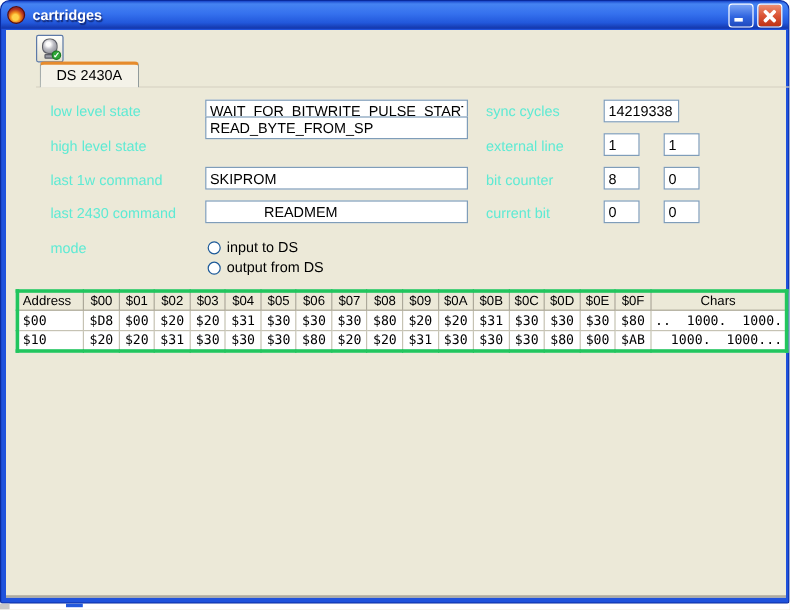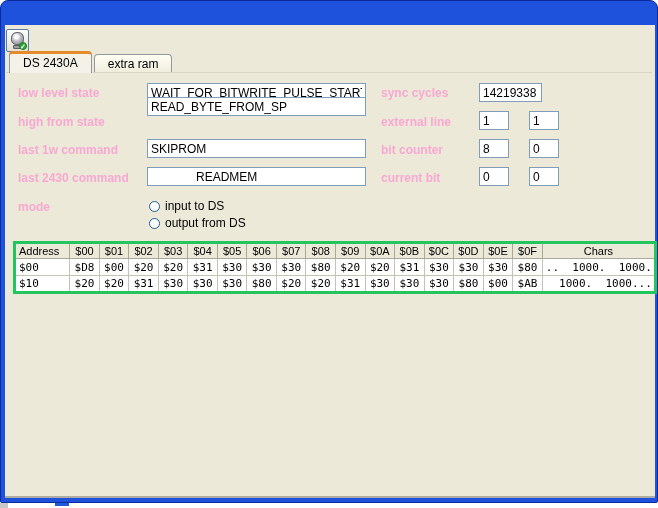--- a/index.html
+++ b/index.html
@@ -47,21 +47,21 @@
   }
   .btn-close::before{ transform:rotate(45deg); }
   .btn-close::after{ transform:rotate(-45deg); }
 
   .content {
     position:absolute; left:4px; top:24px; width:650px; height:473px;
     background:#ECE9D8;
     border-bottom:2px solid #AEABA0;
   }
   
-  .abs { position:absolute; }
+  .abs { position:absolute;margin-left:24px; }
 
   
   .tool-btn {
     left:5px; top:28px; width:23px; height:23px;
     background:linear-gradient(180deg,#FDFDFB,#E4E1D0);
     border:1px solid #5C79A8; border-radius:2px;
   }
   .cam-icon { position:absolute; left:4px; top:2px; width:13px; height:13px;
     background:radial-gradient(circle at 40% 35%, #FDFDFD 0 18%, #BDBDC4 45%, #7D7F8A 100%);
     border:1px solid #5B5D66; border-radius:45% 45% 40% 40%;
@@ -81,21 +81,21 @@
   }
   .tab.active {
     height:22px; line-height:19px;
     background:#F4F2E8;
     border-top:3px solid #E68B2C;
     position:relative; z-index:2;
   }
   .panel-edge { left:5px; top:71px; width:646px; height:1px; background:#D8D5C4; }
 
   
-  .lbl { font-size:12px; color:#f9a8d4; white-space:nowrap;font-weight:bold; }
+  .lbl { font-size:12px; color:#5eead4; white-space:nowrap; }
   .field {
     background:#FFFFFF; border:1px solid #7F9DB9;
     font-family:"Liberation Sans", sans-serif; font-size:12px; color:#000;
     padding:1px 3px; height:19px;
   }
   .radio-row { display:flex; align-items:center; }
   .radio {
     width:11px; height:11px; border-radius:50%;
     border:1px solid #1D5A99; background:#FFFFFF; margin-right:5px; flex:0 0 auto;
   }
@@ -125,37 +125,42 @@
 
   
   .artifact-gray { position:absolute; left:0; top:503px; width:8px; height:5px; background:#C8C8C8; }
   .artifact-blue { position:absolute; left:55px; top:503px; width:14px; height:3px; background:#2258DC; }
 </style>
 </head>
 <body>
 
 <div class="window">
 
+  <div class="titlebar">
+    <div class="app-icon"></div>
+    <div class="title-text">cartridges</div>
+    <div class="tb-btn btn-min"></div>
+    <div class="tb-btn btn-close"></div>
+  </div>
 
   <div class="content"></div>
 
   <div class="abs tool-btn">
     <span class="cam-icon"></span>
     <span class="cam-base"></span>
     <span class="check-badge">✓</span>
   </div>
 
   <div class="abs tabs">
     <div class="tab active">DS 2430A</div>
-    <div class="tab">extra ram</div>
   </div>
   <div class="abs panel-edge"></div>
 
   <div class="abs lbl" style="left:17px; top:85px;">low level state</div>
-  <div class="abs lbl" style="left:17px; top:114px;">high from state</div>
+  <div class="abs lbl" style="left:17px; top:114px;">high level state</div>
   <div class="abs lbl" style="left:17px; top:142px;">last 1w command</div>
   <div class="abs lbl" style="left:17px; top:170px;">last 2430 command</div>
   <div class="abs lbl" style="left:17px; top:199px;">mode</div>
 
   <input class="abs field" style="left: 146px; top: 82px; width: 219px;" value="WAIT_FOR_BITWRITE_PULSE_START">
   <input class="abs field" style="left: 146px; top: 96px; width: 219px;" value="READ_BYTE_FROM_SP">
   <input class="abs field" style="left: 146px; top: 138px; width: 219px;" value="SKIPROM">
   <input class="abs field" style="left: 146px; top: 166px; width: 219px; padding-left: 48px;" value="READMEM">
 
   <div class="abs lbl" style="left:380px; top:85px;">sync cycles</div>

